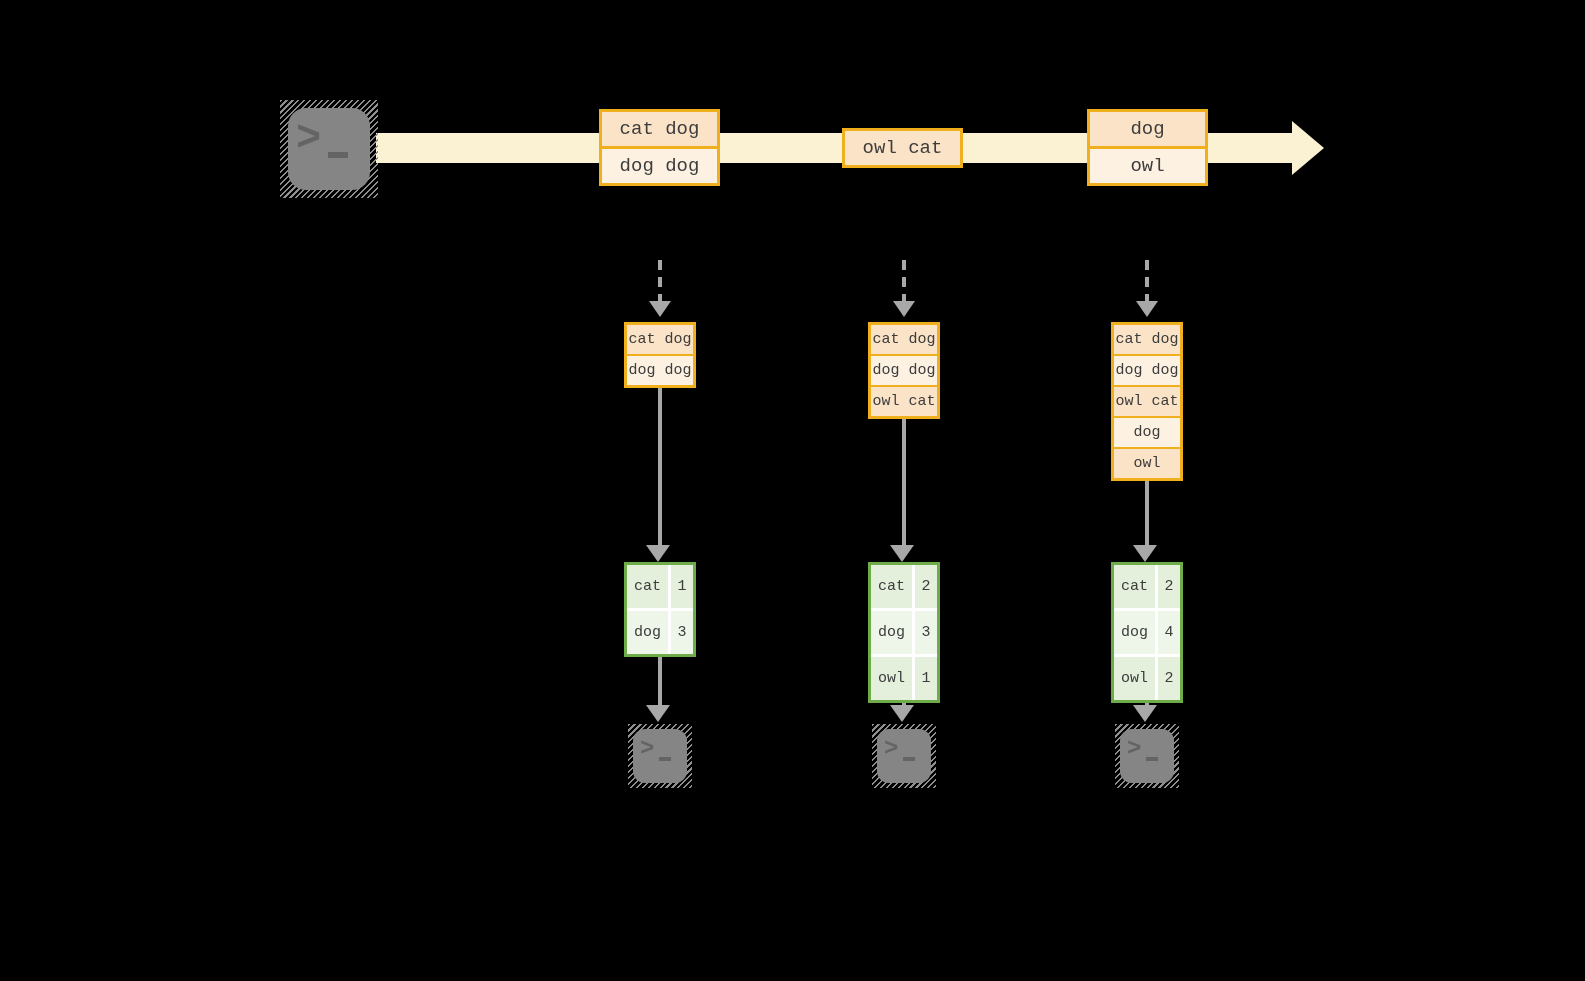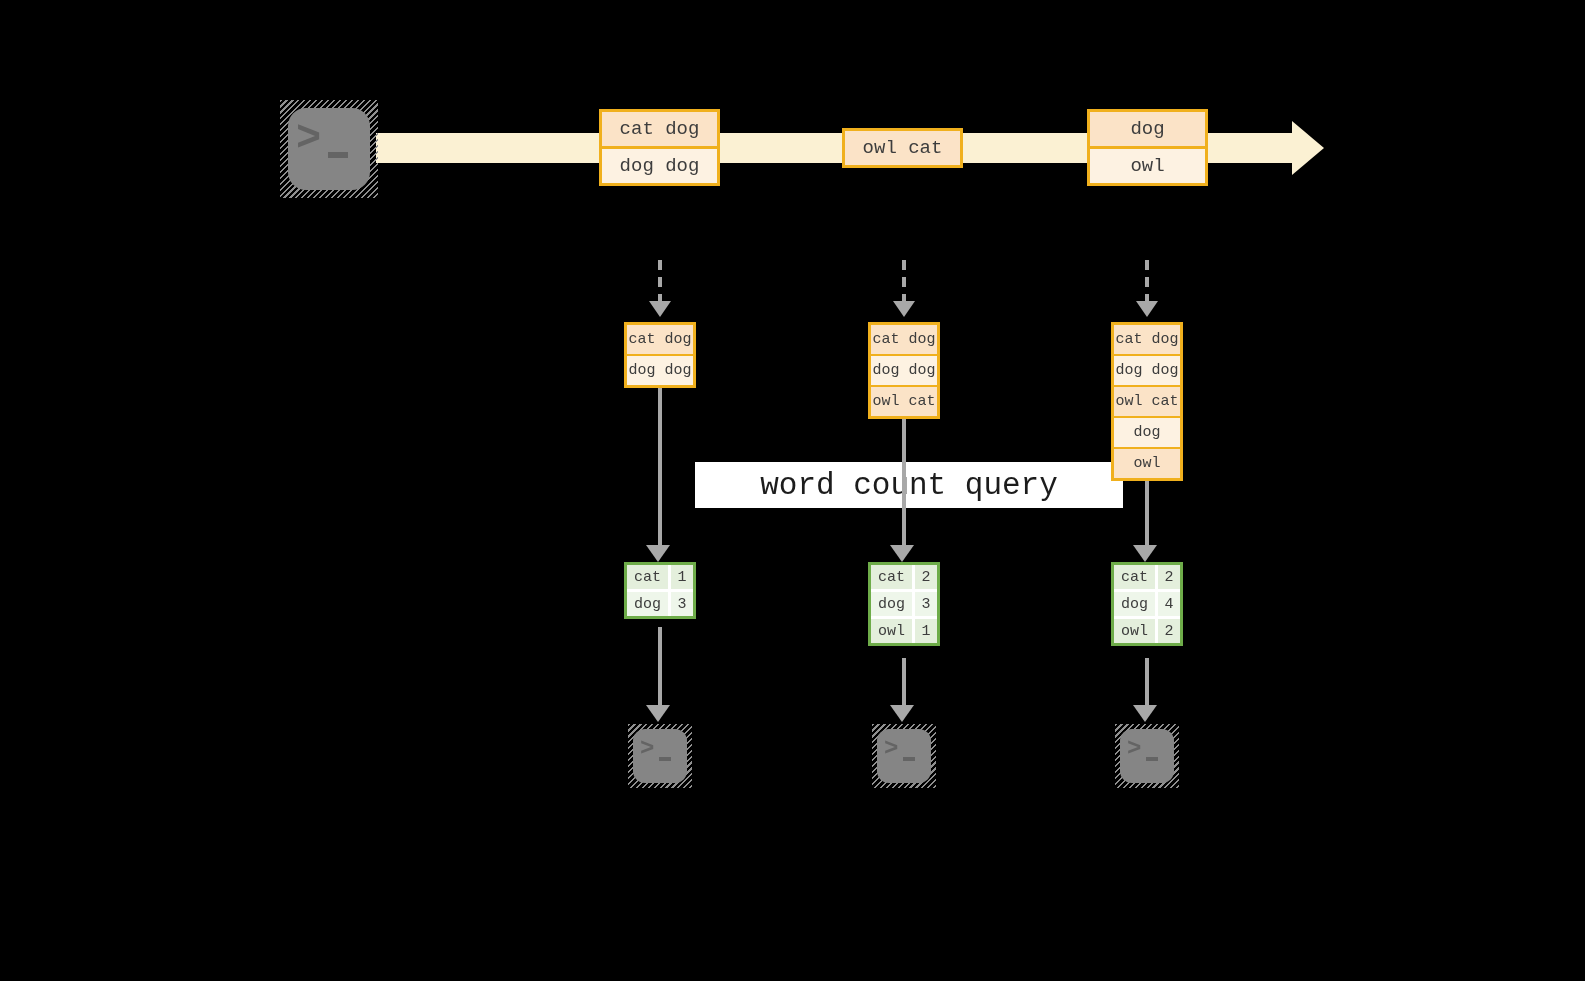--- a/index.html
+++ b/index.html
@@ -54,21 +54,21 @@
     background:var(--query-band,#fff);width:428px;height:46px;z-index:1;
     display:flex;align-items:center;justify-content:center;
   }
   .query-label{font-size:31px;font-weight:300;color:#1c1c1c;}
 
   
   .count-table{
     background:#fff;border:3px solid var(--table-border,#6EAC49);
     display:grid;grid-template-columns:41px 22px;gap:3px;z-index:3;
   }
-  .cell{height:24px;display:flex;align-items:center;justify-content:center;font-size:15px;}
+  .cell{height:43px;display:flex;align-items:center;justify-content:center;font-size:15px;}
   .g-a{background:var(--table-fill-dark,#E4EFDC);}
   .g-b{background:var(--table-fill-light,#EEF6EA);}
 
   
   .term-outer{
     z-index:3;
     background:repeating-linear-gradient(135deg,#8f8f8f 0 1.5px,transparent 1.5px 4.2px);
   }
   .term-outer.big{width:98px;height:98px;}
   .term-outer.small{width:64px;height:64px;}
@@ -132,23 +132,20 @@
   </div>
 
   <div class="abs stack" style="left:1111px;top:322px;">
     <div class="stack-row fill-a">cat dog</div>
     <div class="stack-row fill-b">dog dog</div>
     <div class="stack-row fill-a">owl cat</div>
     <div class="stack-row fill-b">dog</div>
     <div class="stack-row fill-a">owl</div>
   </div>
 
-  <div class="abs query-band" style="left:695px;top:462px;">
-    <span class="query-label">word count query</span>
-  </div>
 
   <div class="abs solid-line" style="left:658px;top:388px;height:158px;"></div>
   <div class="abs head-down" style="left:646px;top:545px;"></div>
 
   <div class="abs solid-line" style="left:902px;top:419px;height:127px;"></div>
   <div class="abs head-down" style="left:890px;top:545px;"></div>
 
   <div class="abs solid-line" style="left:1145px;top:481px;height:65px;"></div>
   <div class="abs head-down" style="left:1133px;top:545px;"></div>
 

